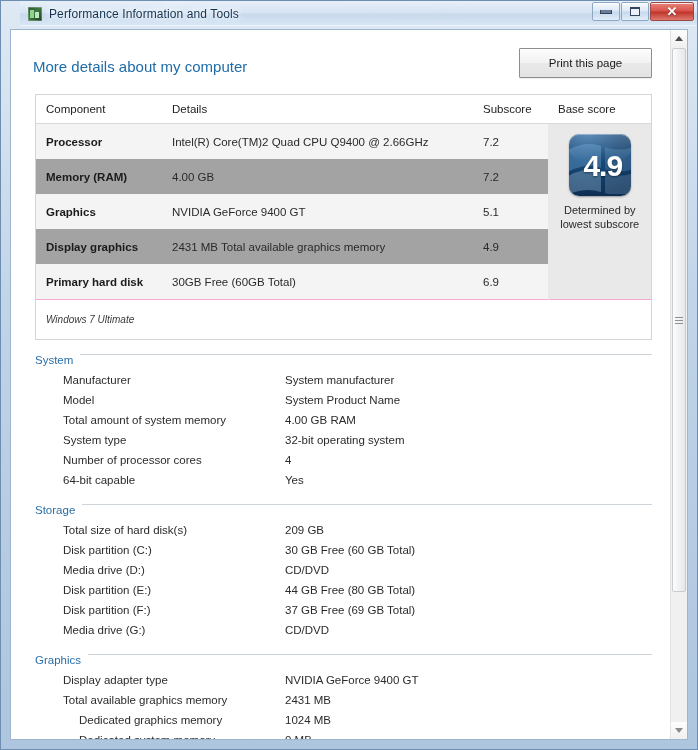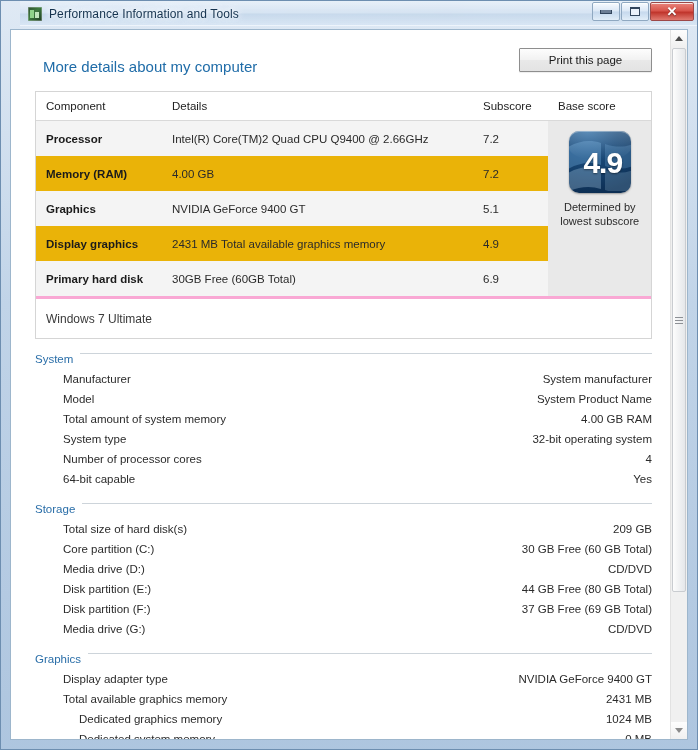--- a/index.html
+++ b/index.html
@@ -168,51 +168,51 @@
   }
   .content-inner {
     padding: 18px 0 0 0;
     position: relative;
   }
 
   
   .page-head {
     display: flex;
     align-items: flex-start;
-    padding: 0 18px 0 32px;
+    padding: 0 18px 0 22px;
   }
   .page-title {
     flex: 1 1 auto;
     font-size: 15px;
     color: #1f6ca8;
     padding-top: 10px;
     white-space: nowrap;
   }
   .print-btn {
     flex: none;
     width: 133px;
-    height: 24px;
+    height: 30px;
     box-sizing: border-box;
     border: 1px solid #8e8e8e;
     border-radius: 1px;
     background: linear-gradient(180deg, #fdfdfd 0%, #f2f2f2 48%, #e9e9e9 52%, #e3e3e3 100%);
     font-size: 11.5px;
     color: #1a1a1a;
     display: flex;
     align-items: center;
     justify-content: center;
     font-family: "Liberation Sans", sans-serif;
     box-shadow: 0 1px 1px rgba(0,0,0,.07);
   }
 
   
   .score-table-wrap {
     margin: 16px 18px 0 24px;
     border: 1px solid #d5d5d5;
-    background: #eab308;
+    background: #a3a3a3;
   }
   .score-table {
     width: 100%;
     border-collapse: collapse;
     font-size: 11.5px;
     color: #252525;
     table-layout: fixed;
   }
   .score-table th {
     text-align: left;
@@ -289,25 +289,26 @@
     border-radius: 10px 10px 40% 40%;
   }
   .base-caption {
     margin-top: 7px;
     font-size: 11px;
     line-height: 14px;
     color: #2a2a2a;
   }
 
   .os-row td {
-    border-top: 3px solid #f9a8d4;
+    border-top: 1px solid #f9a8d4;
     padding: 8px 10px;
     color: #3a3a3a;
-    font-size: 12px;
+    font-size: 10px;
     background: #fff;
+    font-style: italic;
   }
 
   
   .section {
     margin: 14px 18px 0 24px;
   }
   .section-head {
     display: flex;
     gap: 7px;
     margin-bottom: 4px;
@@ -330,21 +331,21 @@
     padding: 0;
     gap: 20px;
   }
   .kv .k {
     width: 230px;
     flex: none;
     padding-left: 28px;
     box-sizing: border-box;
   }
   .kv.indent .k { padding-left: 44px; }
-  .kv .v { flex: 1 1 auto; text-align: right; }
+  .kv .v { flex: 1 1 auto; }
 
   
   .vscroll {
     flex: none;
     width: 17px;
     background: #f0f0f0;
     border-left: 1px solid #e2e2e2;
     position: relative;
     box-sizing: border-box;
   }
@@ -519,21 +520,21 @@
         <div class="section">
           <div class="section-head">
             <span class="label">Storage</span>
             <span class="rule"></span>
           </div>
           <div class="kv">
             <span class="k">Total size of hard disk(s)</span>
             <span class="v">209 GB</span>
           </div>
           <div class="kv">
-            <span class="k">Core partition (C:)</span>
+            <span class="k">Disk partition (C:)</span>
             <span class="v">30 GB Free (60 GB Total)</span>
           </div>
           <div class="kv">
             <span class="k">Media drive (D:)</span>
             <span class="v">CD/DVD</span>
           </div>
           <div class="kv">
             <span class="k">Disk partition (E:)</span>
             <span class="v">44 GB Free (80 GB Total)</span>
           </div>

